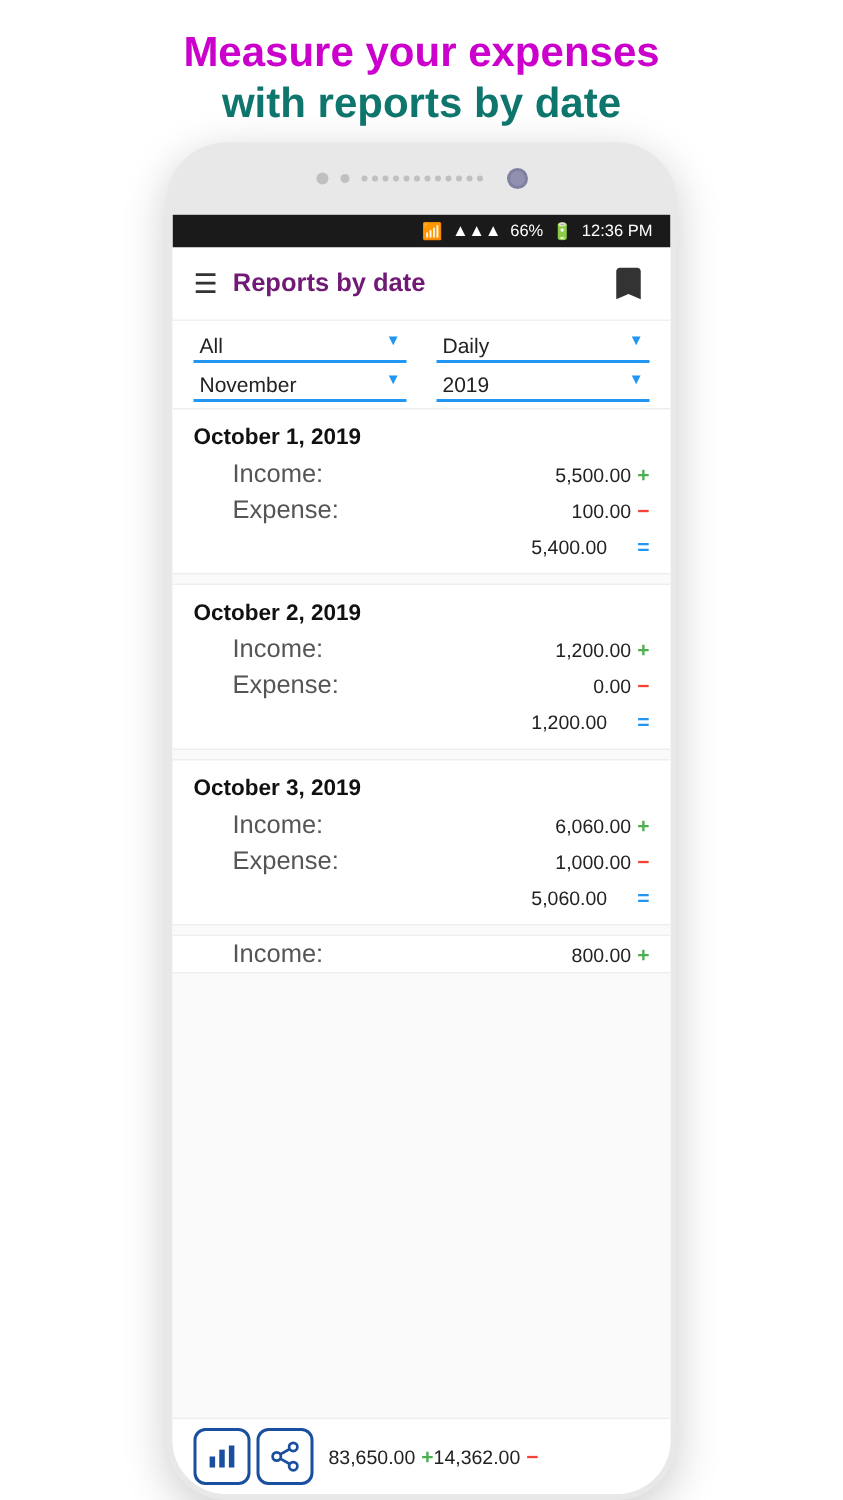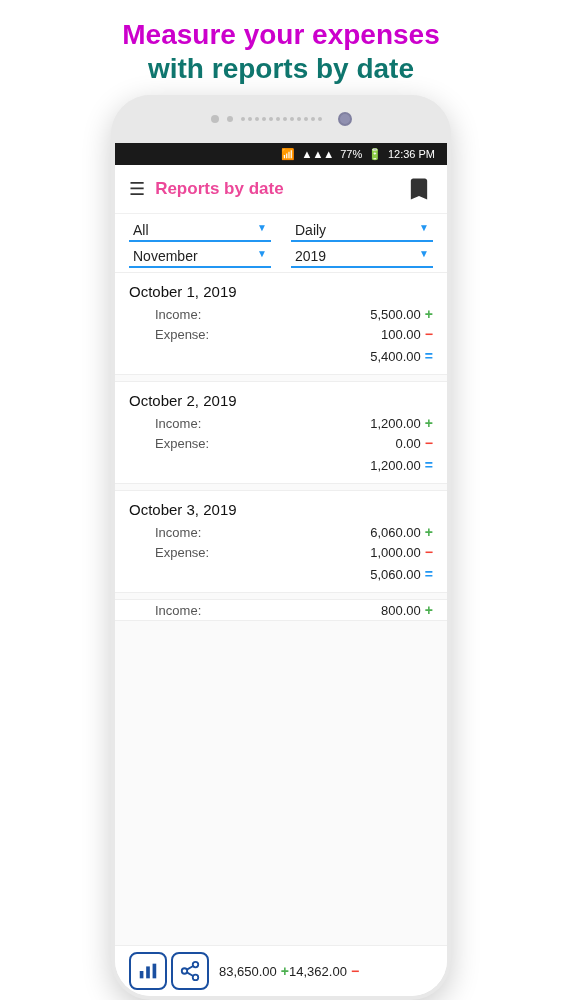--- a/index.html
+++ b/index.html
@@ -114,21 +114,21 @@
     }
     .menu-icon {
       font-size: 18px;
       color: #333;
       margin-right: 10px;
       cursor: pointer;
     }
     .app-title {
       font-size: 17px;
       font-weight: 700;
-      color: #ec4899;
+      color: #701a75;
       flex: 1;
     }
     .app-icon-right {
       width: 28px;
       height: 28px;
     }
 
     
     .filter-area {
       padding: 6px 14px 0;
@@ -171,31 +171,31 @@
       background: #fafafa;
     }
     .date-section {
       background: #fff;
       margin-bottom: 6px;
       border-top: 1px solid #eee;
       border-bottom: 1px solid #eee;
     }
     .date-header {
       font-size: 15px;
-      font-weight: 400;
+      font-weight: 700;
       color: #111;
       padding: 10px 14px 4px;
     }
     .entry-row {
       display: flex;
       align-items: center;
       padding: 2px 14px 2px 40px;
     }
     .entry-label {
-      font-size: 13px;
+      font-size: 17px;
       color: #555;
       width: 80px;
     }
     .entry-value-wrap {
       flex: 1;
       display: flex;
       align-items: center;
       justify-content: flex-end;
       gap: 4px;
     }
@@ -205,21 +205,21 @@
       text-align: right;
     }
     .sign-plus { color: #4CAF50; font-size: 14px; font-weight: 700; }
     .sign-minus { color: #f44336; font-size: 14px; font-weight: 700; }
     .sign-equals { color: #2196F3; font-size: 14px; font-weight: 700; }
     .total-row {
       display: flex;
       align-items: center;
       justify-content: flex-end;
       padding: 4px 14px 10px;
-      gap: 4px;
+      gap: 20px;
     }
     .total-value {
       font-size: 13px;
       color: #222;
     }
 
     
     .bottom-bar {
       background: #fff;
       border-top: 1px solid #eee;
@@ -287,21 +287,21 @@
       <div class="sensor-pill"></div>
     </div>
     <div class="camera-dot"></div>
   </div>
 
   <div class="phone-screen">
 
     <div class="status-bar">
       <span>📶</span>
       <span>▲▲▲</span>
-      <span>77%</span>
+      <span>66%</span>
       <span>🔋</span>
       <span>12:36 PM</span>
     </div>
 
     <div class="app-bar">
       <span class="menu-icon">☰</span>
       <span class="app-title">Reports by date</span>
 
       <svg class="app-icon-right" viewBox="0 0 24 24" fill="#333">
         <path d="M17 3H7c-1.1 0-2 .9-2 2v16l7-3 7 3V5c0-1.1-.9-2-2-2z"></path>

